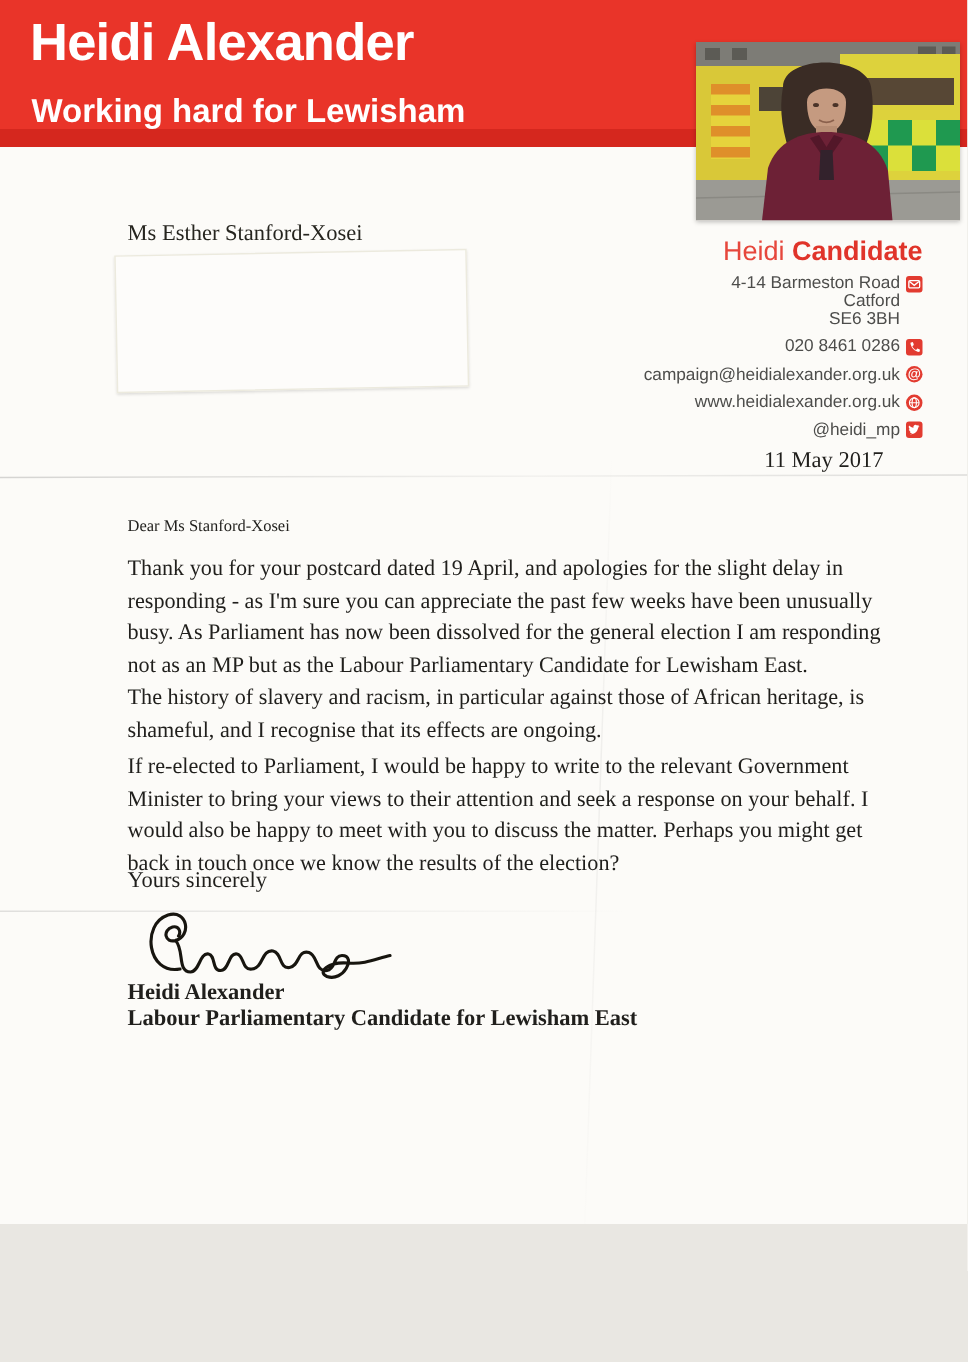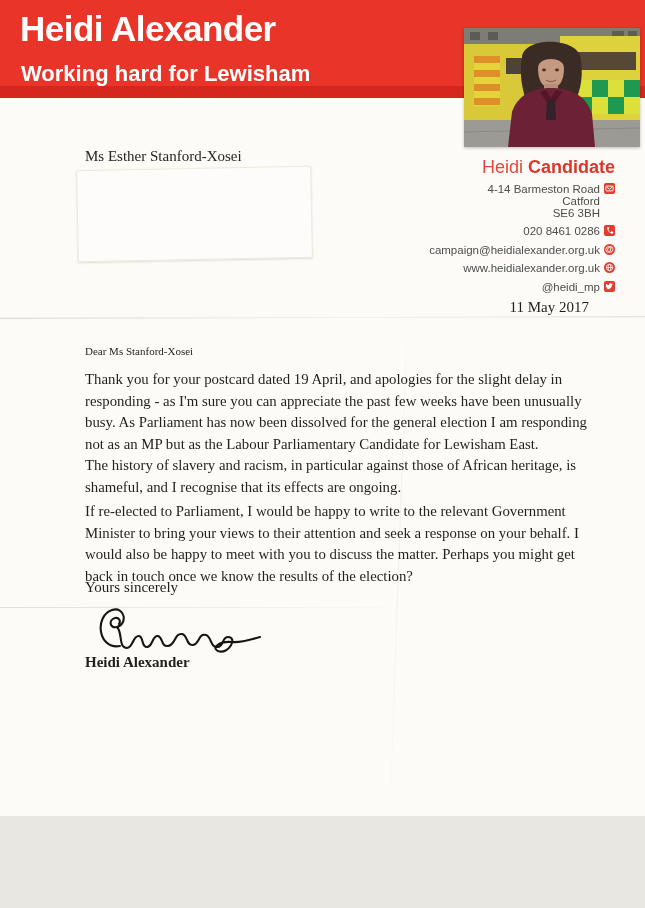--- a/index.html
+++ b/index.html
@@ -31,21 +31,21 @@
   
   .recipient { position:absolute; top:148px; left:85px; font-family:"Liberation Serif", serif; font-size:15px; color:#26251f; }
   .label-sticker { position:absolute; top:168px; left:77px; width:233px; height:90px;
     background:#fdfcfa; border:1px solid #eceade; transform:rotate(-1.1deg);
     box-shadow:0 1px 2px rgba(0,0,0,.13); }
 
   
   .contact { position:absolute; top:157px; right:30px; text-align:right; color:#4d4d4b; }
   .contact-name { font-size:18px; margin-bottom:5px; color:#e6473c; }
   .contact-name b { color:#e0342a; }
-  .contact-line { display:flex; justify-content:flex-end; align-items:flex-start; font-size:11.5px; line-height:12.5px; }
+  .contact-line { display:flex; justify-content:flex-end; align-items:center; font-size:11.5px; line-height:12.5px; }
   .contact-line.addr { line-height:12px; }
   .contact-line.gap { margin-top:6px; }
   .cicon { display:inline-flex; align-items:center; justify-content:center;
     width:11px; height:11px; margin-left:4px; background:#e23b30; color:#fff; flex:0 0 11px; }
   .cicon.sq { border-radius:2px; } .cicon.rd { border-radius:50%; }
   .cicon.blank { background:transparent; }
   .cicon svg { display:block; }
   .at-glyph { font-size:9px; font-weight:bold; line-height:11px; }
 
   
@@ -197,20 +197,21 @@
   <div class="para p2 serif">The history of slavery and racism, in particular against those of African heritage, is shameful, and I recognise that its effects are ongoing.</div>
   <div class="para p3 serif">If re-elected to Parliament, I would be happy to write to the relevant Government Minister to bring your views to their attention and seek a response on your behalf. I would also be happy to meet with you to discuss the matter. Perhaps you might get back in touch once we know the results of the election?</div>
   <div class="closing serif">Yours sincerely</div>
 
   <div class="signature">
     <svg width="178" height="54" viewBox="0 0 178 54">
       <path d="M32 44 C10 48 6 14 24 8 C37 4 40 22 29 25 C22 27 20 18 27 16 C31 15 33 19 31 22 M29 25 C35 31 30 46 39 46 C45 46 45 33 51 34 C56 35 53 45 59 45 C65 45 64 33 70 34 C75 35 73 45 80 44 C88 43 86 31 94 32 C100 33 98 44 105 43 C112 42 110 31 118 33 C124 35 122 46 130 45 C136 44 134 35 140 35 C150 35 141 53 130 49 C123 46 131 39 144 40 C156 41 163 37 172 35" fill="none" stroke="#17150f" stroke-width="2.1" stroke-linecap="round"></path>
     </svg>
   </div>
   <div class="sig-name serif">Heidi Alexander</div>
+  <div class="sig-title serif">Labour Parliamentary Candidate for Lewisham East</div>
 
   <div class="footer-rule"></div>
 
 
   <div class="fsc-box">
     <div class="fsc-left">
       <svg width="16" height="18" viewBox="0 0 16 18">
         <path d="M8 1 L10 5 L9 5 L11.5 9 L10.5 9 L13 13 L3 13 L5.5 9 L4.5 9 L7 5 L6 5 Z" fill="none" stroke="#3c3b36" stroke-width="1"></path>
         <path d="M4 9 L7 12 L12 4" fill="none" stroke="#3c3b36" stroke-width="1.4"></path>
         <line x1="8" y1="13" x2="8" y2="16" stroke="#3c3b36" stroke-width="1.2"></line>

